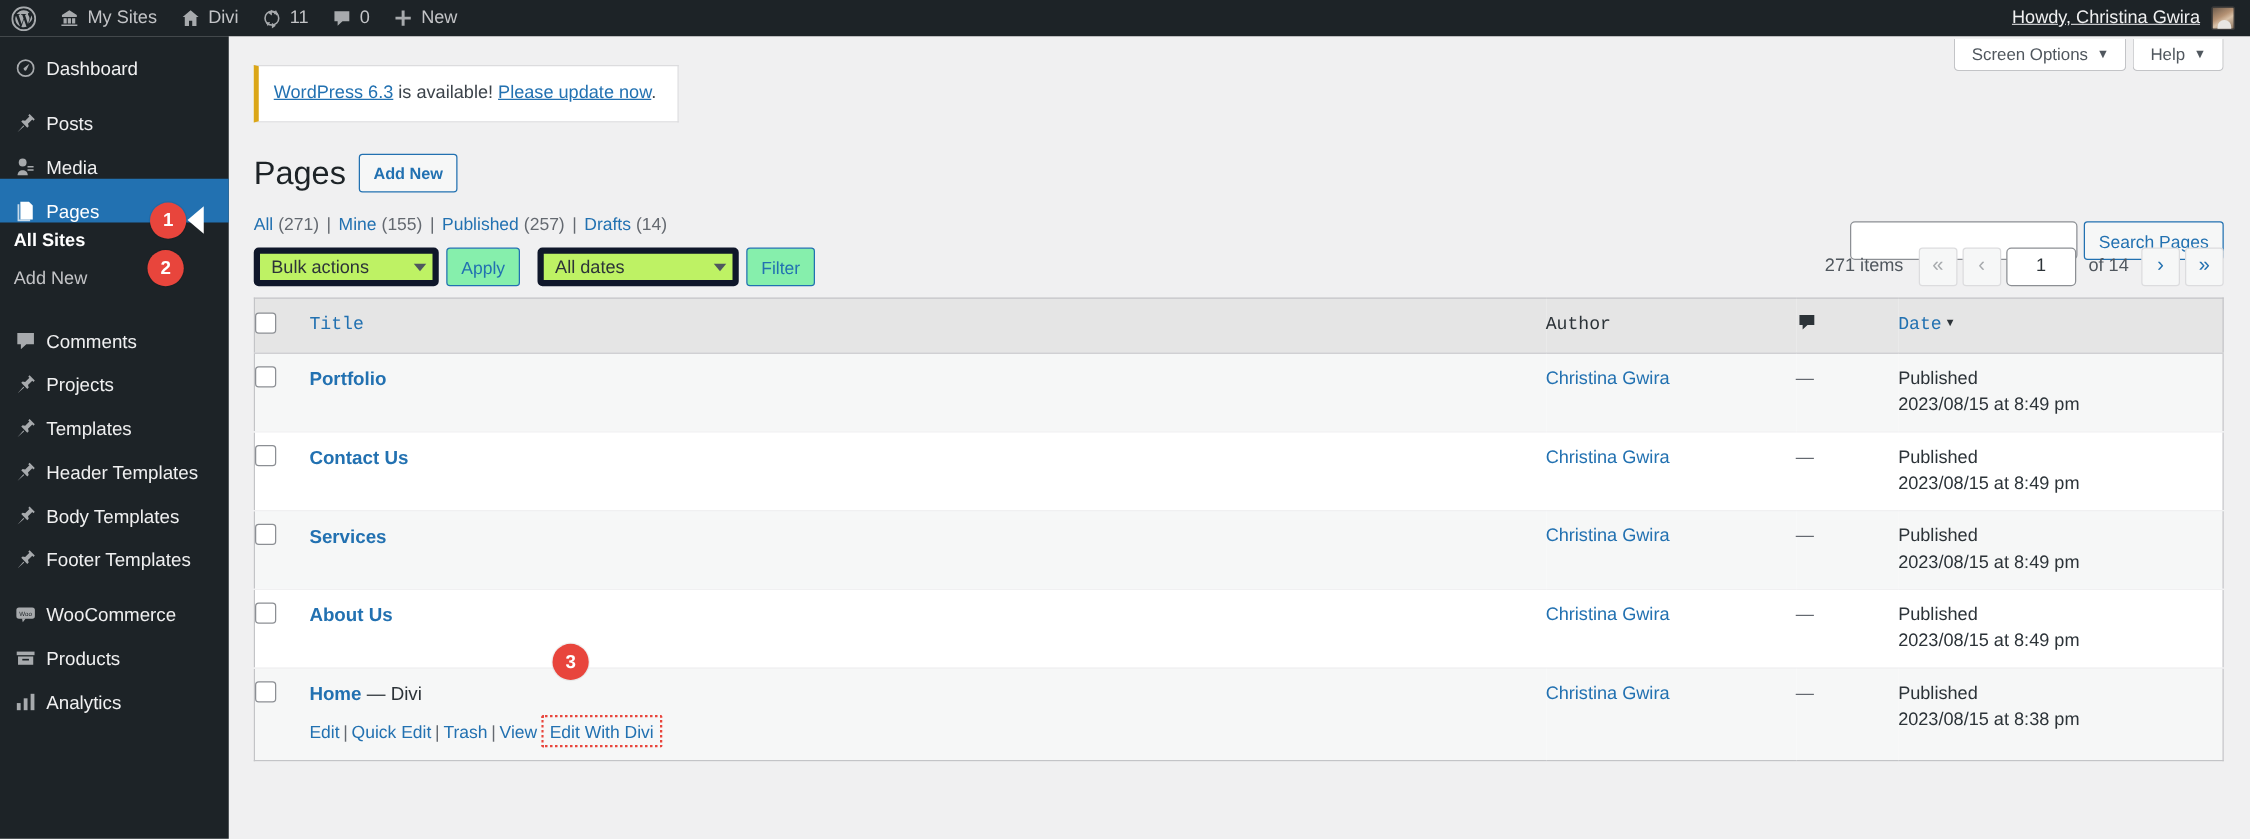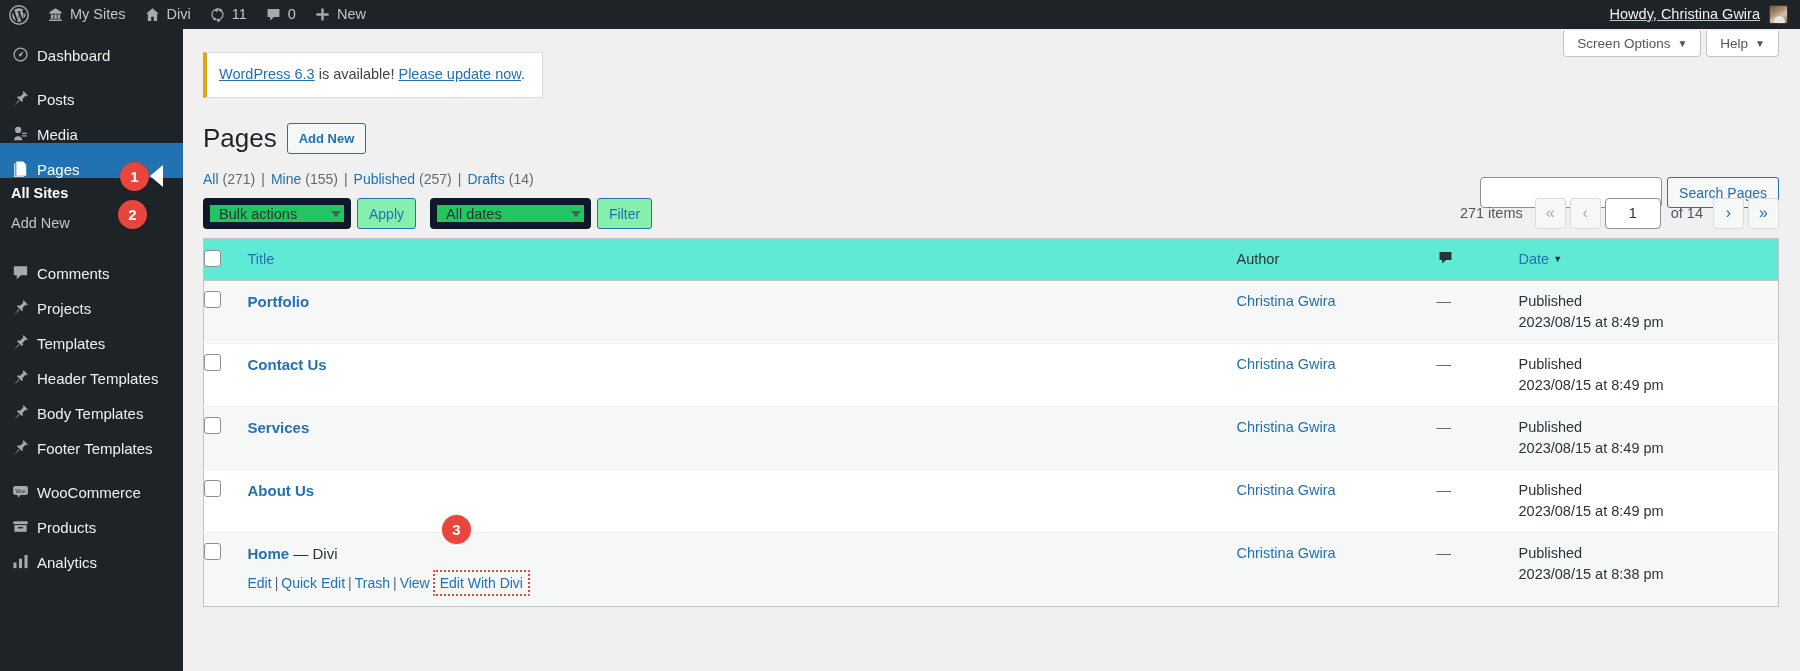--- a/index.html
+++ b/index.html
@@ -146,22 +146,22 @@
   .tablenav {
     margin-top: 11px;
     height: 32px;
     display: flex; align-items: center;
     position: relative;
   }
   .actions { display: flex; align-items: center; gap: 6px; }
   select.wpselect {
     -webkit-appearance: none; appearance: none;
     height: 31px; min-width: 140px;
-    border: 7px solid #0f172a; border-radius: 4px;
-    background: #22c55e; color: #2c3338; font-size: 14.5px;
+    border: 5px solid #0f172a; border-radius: 4px;
+    background: #bef264; color: #2c3338; font-size: 14.5px;
     padding: 0 28px 0 9px;
   }
   .selwrap { position: relative; display: inline-flex; }
   .selwrap:after {
     content: ""; position: absolute; right: 10px; top: 13px;
     width: 0; height: 0; pointer-events: none;
     border-left: 5px solid transparent; border-right: 5px solid transparent;
     border-top: 6px solid #50575e;
   }
   .btn-secondary {
@@ -219,21 +219,22 @@
     border-collapse: collapse;
     background: #fff;
     border: 1px solid #c3c4c7;
     font-size: 14.5px;
   }
   table.wp-list-table thead th {
     text-align: left; font-weight: 400;
     padding: 10px 10px 10px 0; color: #2c3338;
     border-bottom: 1px solid #c3c4c7;
     vertical-align: middle;
-    background: #5eead4;
+    background: #e5e5e5;
+    font-family: Liberation Mono, monospace;
   }
   th.col-cb, td.col-cb { width: 44px; padding-left: 14px; padding-right: 0; }
   th.col-title, td.col-title { padding-left: 2px; }
   th.col-author, td.col-author { width: 200px; }
   th.col-comments, td.col-comments { width: 82px; }
   th.col-date, td.col-date { width: 260px; }
   thead th a { color: #2271b1; }
   .sort-caret { font-size: 9px; color: #2c3338; margin-left: 4px; vertical-align: 2px; }
 
   table.wp-list-table tbody td {

